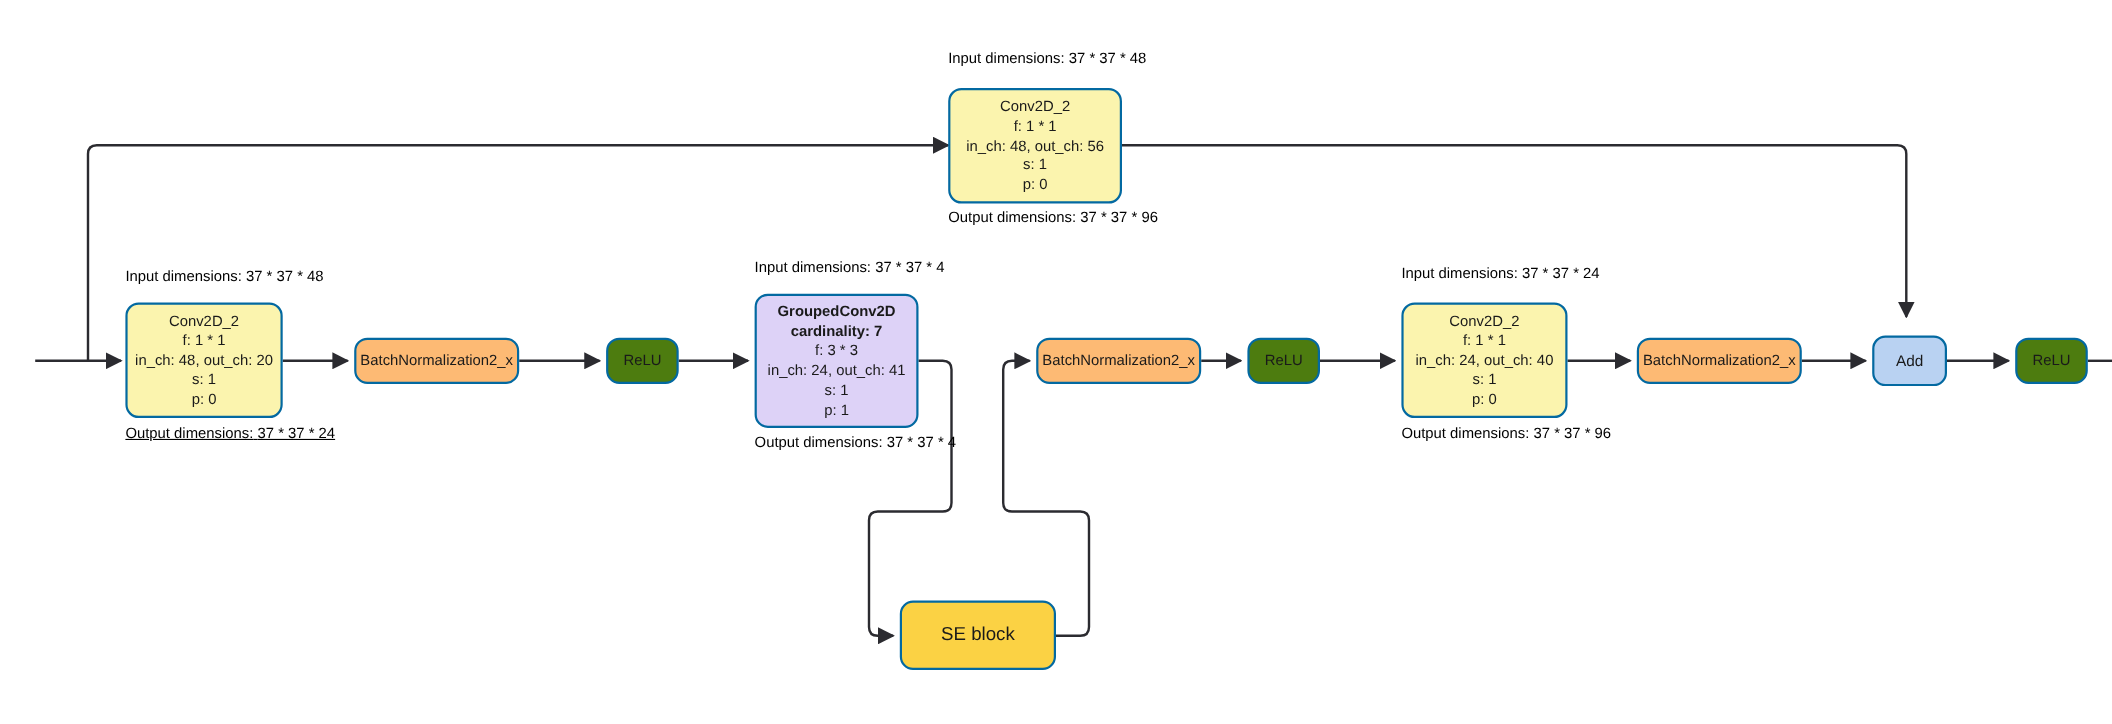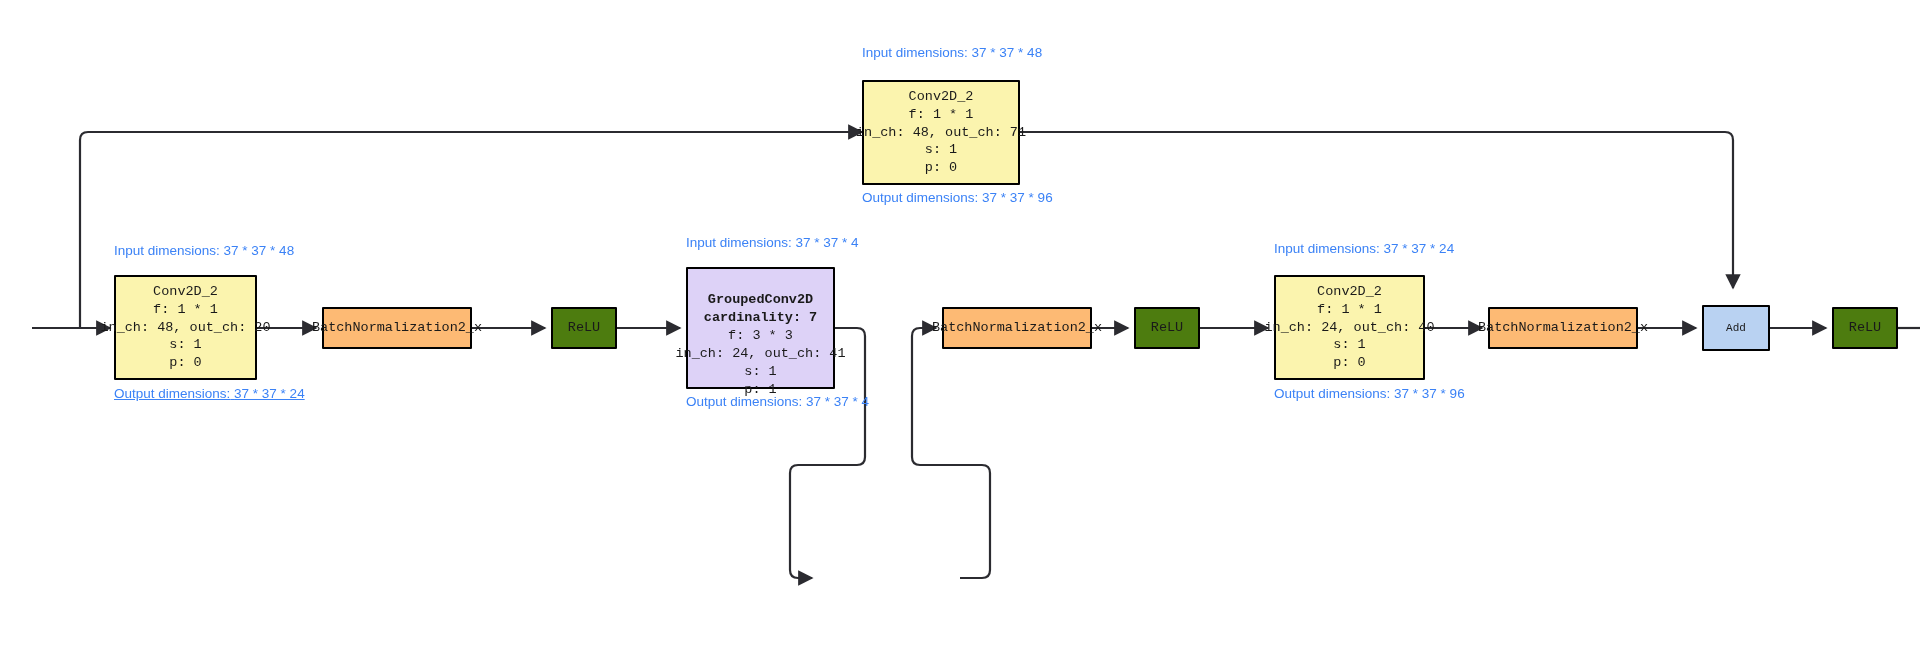--- a/index.html
+++ b/index.html
@@ -7,70 +7,68 @@
     font-family:"Liberation Sans","DejaVu Sans",sans-serif;
     width:1920px;height:658px;overflow:hidden;
     color:#1a1a1a;
   }
   #stage{position:relative;width:1920px;height:658px;}
   #wires{position:absolute;left:0;top:0;width:1920px;height:658px;}
 
   .node{
     position:absolute;
     box-sizing:border-box;
-    border:2px solid #000000;
-    border-radius:1px;
+    border:2px solid #0369a1;
+    border-radius:12px;
     display:flex;
     flex-direction:column;
     align-items:center;
     justify-content:center;
     text-align:center;
     line-height:1.33;
     z-index:4;
-    font-family:Liberation Mono, monospace;
   }
   .node .ln{display:block;white-space:nowrap;}
 
   .conv{
     background:#fbf4ae;
     font-size:13.5px;
     padding:6px 10px;
   }
   .grouped{
     background:#ddd2f7;
     font-size:13.5px;
     padding:22px 10px;
-    justify-content:space-between;
   }
   .grouped .hd{font-weight:bold;}
   .bn{
     background:#fdba74;
     font-size:13.5px;
   }
   .relu{
     background:#4d7c0f;
     font-size:13.5px;
   }
   .add{
     background:#b9d2f2;
-    font-size:11px;
+    font-size:14px;
   }
   .se{
     background:#fbd244;
     font-size:17px;
   }
 
   .dimlabel{
     position:absolute;
     font-size:13.5px;
     text-align:left;
     line-height:1.32;
     white-space:nowrap;
     z-index:3;
-    color:#3b82f6;
+    color:#000000;
   }
 </style>
 </head>
 <body>
 
 <div id="stage">
 
   <svg id="wires" viewBox="0 0 1920 658" width="1920" height="658">
     <defs>
       <marker id="arrow" viewBox="0 0 10 10" refX="9" refY="5" markerWidth="7" markerHeight="7" orient="auto-start-reverse">
@@ -112,21 +110,21 @@
   </svg>
 
   <div class="dimlabel" style="left:862px;top:44px;width:160px;">
     <span class="ln">Input dimensions:</span>
     <span class="ln">37 * 37 * 48</span>
   </div>
 
   <div class="node conv" style="left:862px;top:80px;width:158px;height:105px;">
     <span class="ln">Conv2D_2</span>
     <span class="ln">f: 1 * 1</span>
-    <span class="ln">in_ch: 48, out_ch: 71</span>
+    <span class="ln">in_ch: 48, out_ch: 56</span>
     <span class="ln">s: 1</span>
     <span class="ln">p: 0</span>
   </div>
 
   <div class="dimlabel" style="left:862px;top:189px;width:158px;">
     <span class="ln">Output dimensions:</span>
     <span class="ln">37 * 37 * 96</span>
   </div>
 
   <div class="dimlabel" style="left:114px;top:242px;width:143px;">
@@ -167,20 +165,23 @@
     <span class="ln">in_ch: 24, out_ch: 41</span>
     <span class="ln">s: 1</span>
     <span class="ln">p: 1</span>
   </div>
 
   <div class="dimlabel" style="left:686px;top:393px;width:149px;">
     <span class="ln">Output dimensions:</span>
     <span class="ln">37 * 37 * 4</span>
   </div>
 
+  <div class="node se" style="left:818px;top:546px;width:142px;height:63px;">
+    <span class="ln">SE block</span>
+  </div>
 
   <div class="node bn" style="left:942px;top:307px;width:150px;height:42px;">
     <span class="ln">BatchNormalization2_x</span>
   </div>
 
   <div class="node relu" style="left:1134px;top:307px;width:66px;height:42px;">
     <span class="ln">ReLU</span>
   </div>
 
   <div class="dimlabel" style="left:1274px;top:240px;width:151px;">

